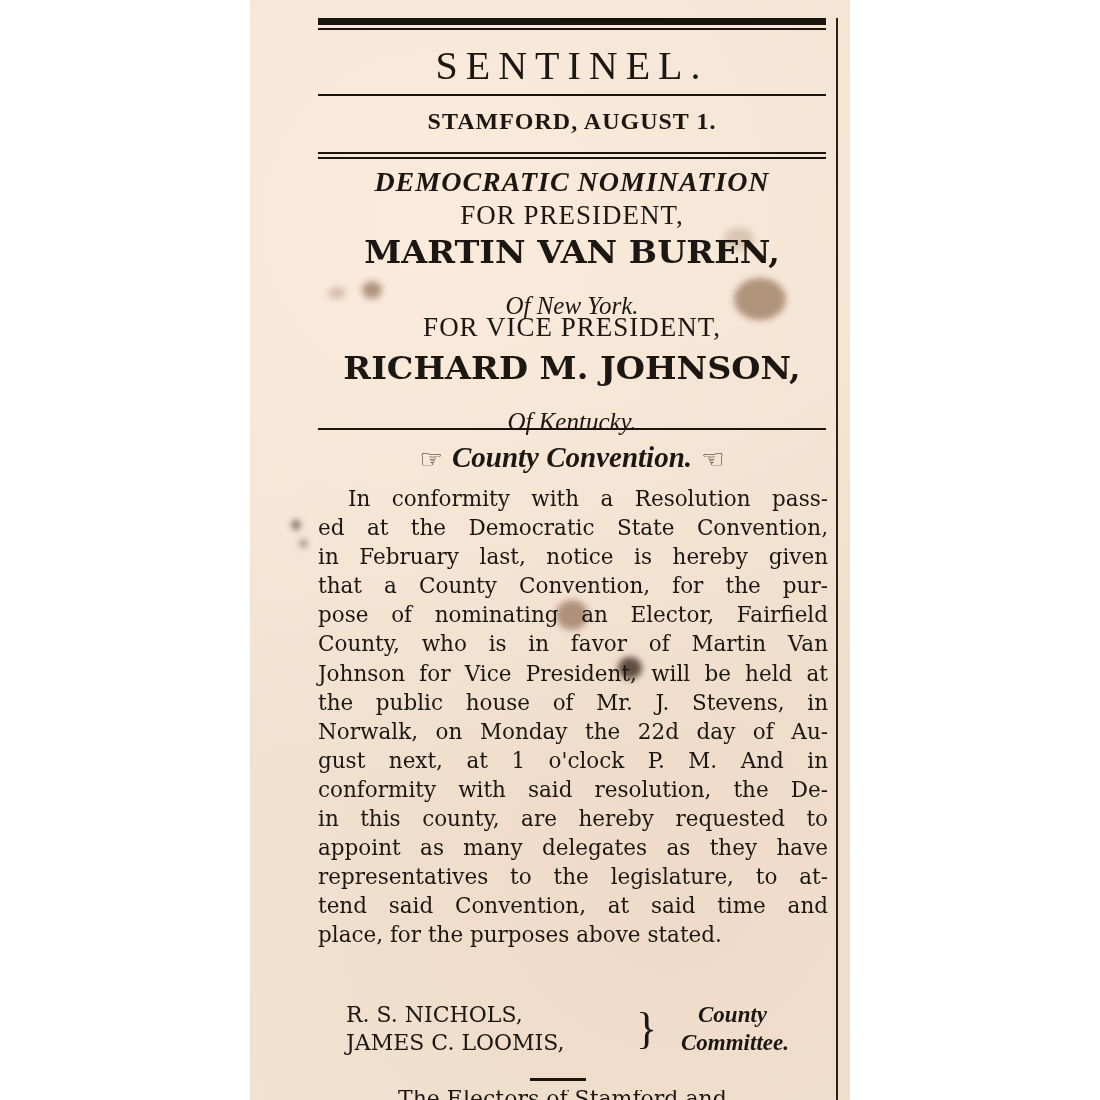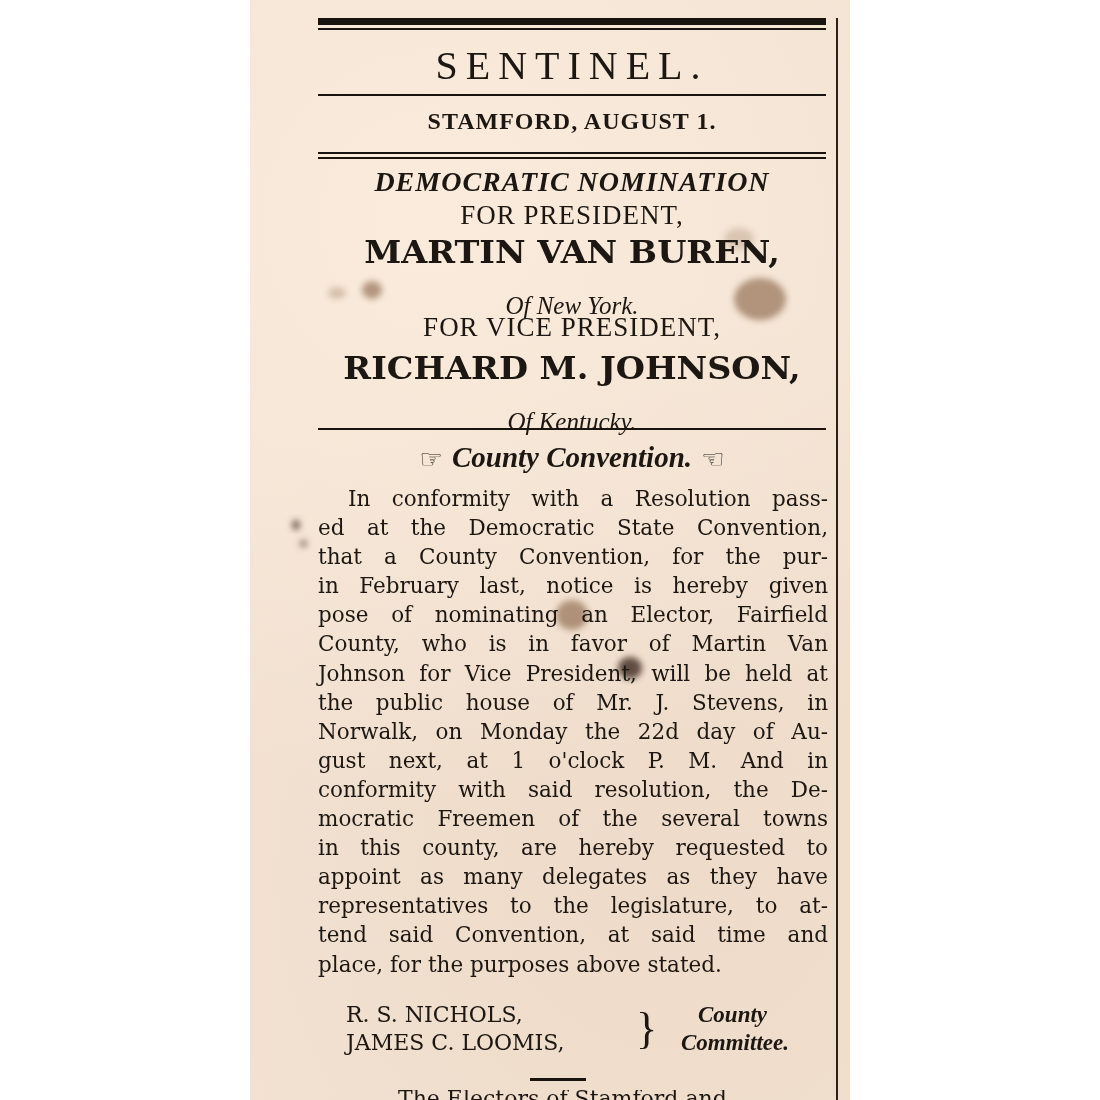--- a/index.html
+++ b/index.html
@@ -80,30 +80,29 @@
 
   <div class="center" style="top:440px;font-size:29px;">
     <span class="hand">☞</span>
     <span class="ital-b">County Convention.</span>
     <span class="hand">☜</span>
   </div>
 
   <div class="body">
     <span class="ln indent">In conformity with a Resolution pass-</span>
     <span class="ln">ed at the Democratic State Convention,</span>
+    <span class="ln">in February last, notice is hereby given</span>
     <span class="ln">that a County Convention, for the pur-</span>
-    <span class="ln">in February last, notice is hereby given</span>
     <span class="ln">pose of nominating an Elector, Fairfield</span>
     <span class="ln">County, who is in favor of Martin Van</span>
     <span class="ln">Johnson for Vice President, will be held at</span>
     <span class="ln">the public house of Mr. J. Stevens, in</span>
     <span class="ln">Norwalk, on Monday the 22d day of Au-</span>
     <span class="ln">gust next, at 1 o'clock P. M. And in</span>
     <span class="ln">conformity with said resolution, the De-</span>
-    <span class="ln">mocratic Freemen of the several towns</span>
     <span class="ln">in this county, are hereby requested to</span>
     <span class="ln">appoint as many delegates as they have</span>
     <span class="ln">representatives to the legislature, to at-</span>
     <span class="ln">tend said Convention, at said time and</span>
     <span class="ln last">place, for the purposes above stated.</span>
   </div>
 
   <div class="sig" style="top:1002px;">
     <span style="position:absolute;left:28px;top:0;">R. S. NICHOLS,</span>
     <span style="position:absolute;left:28px;top:28px;">JAMES C. LOOMIS,</span>

